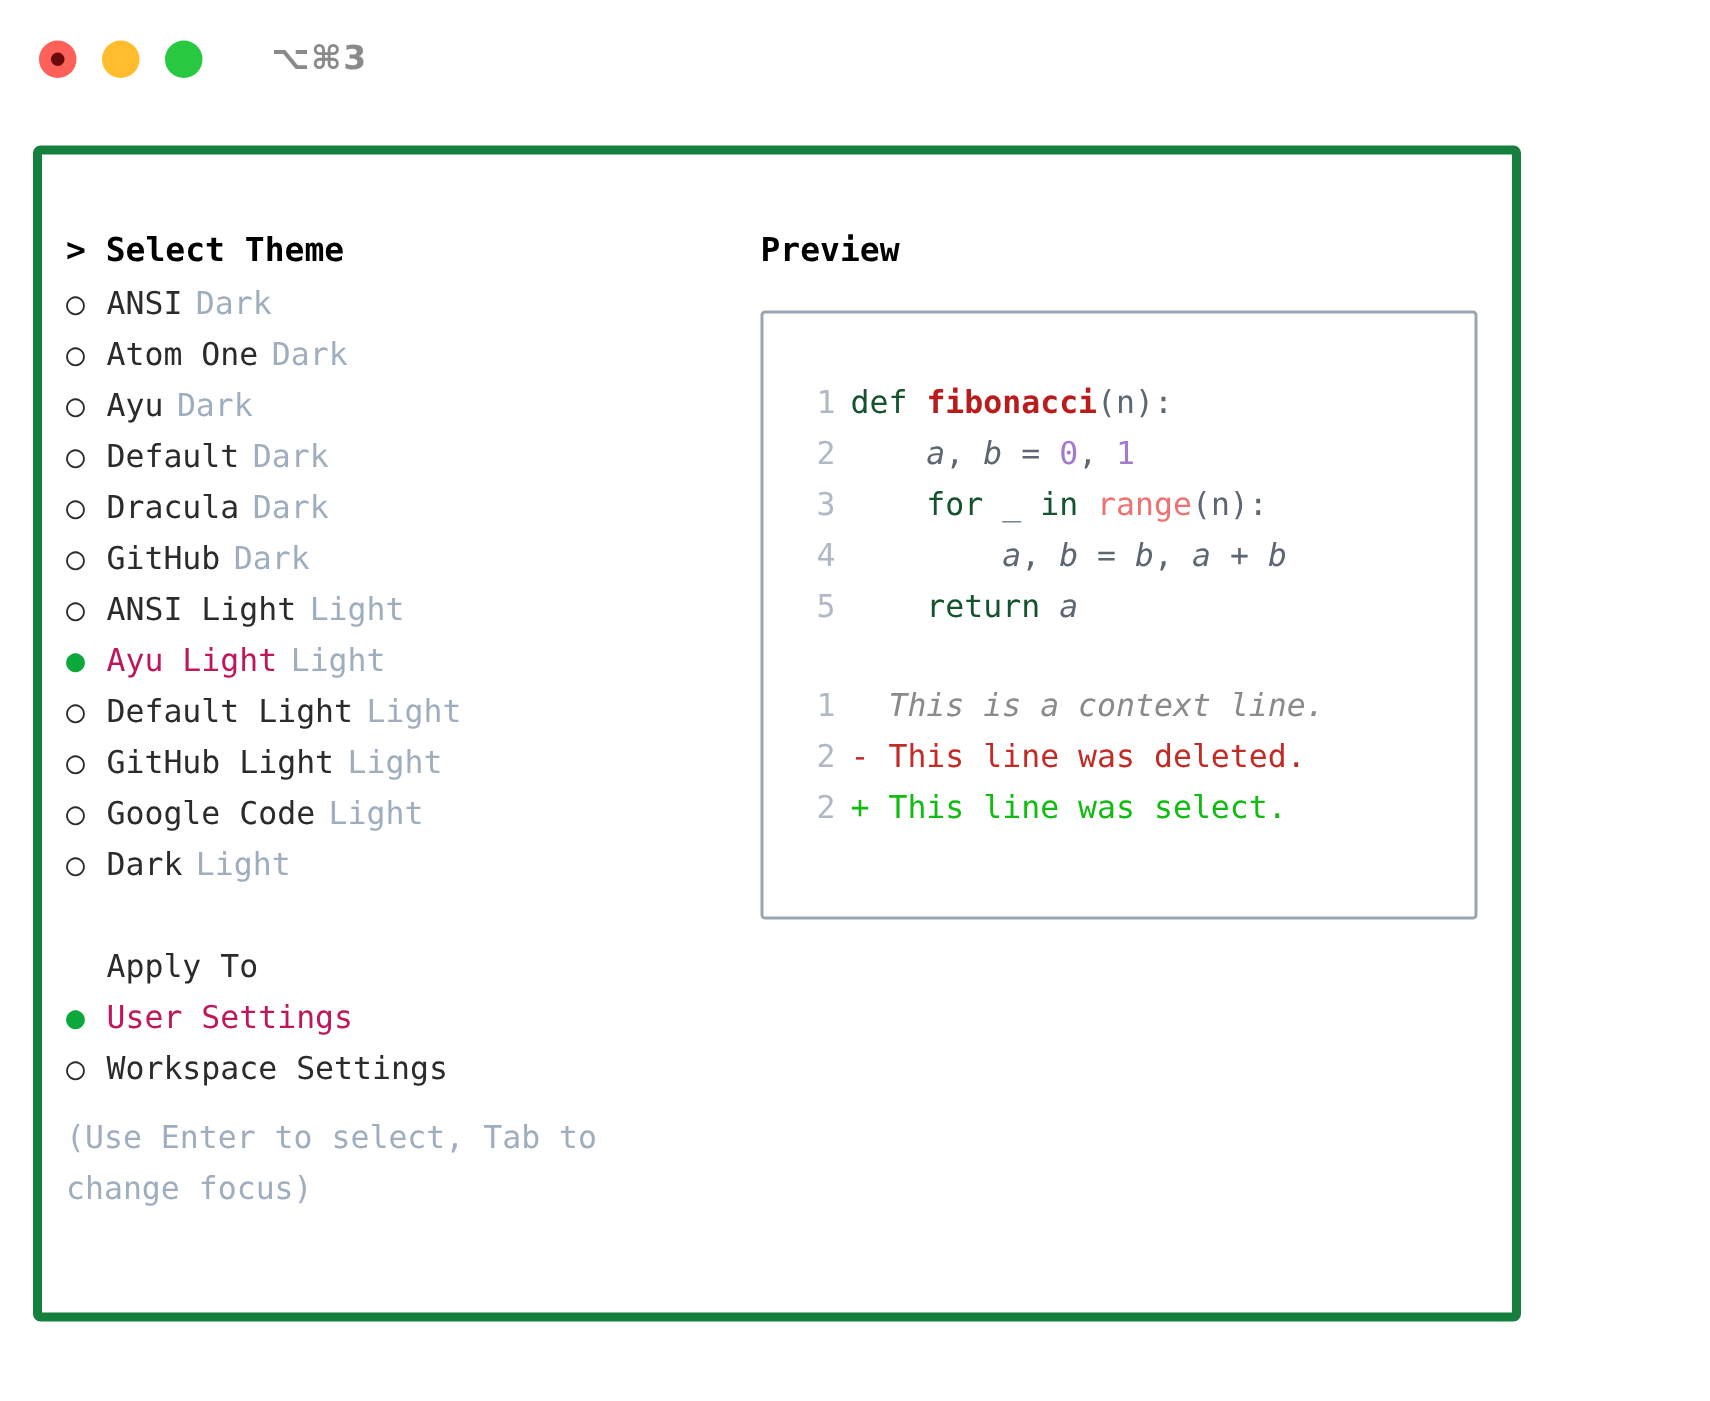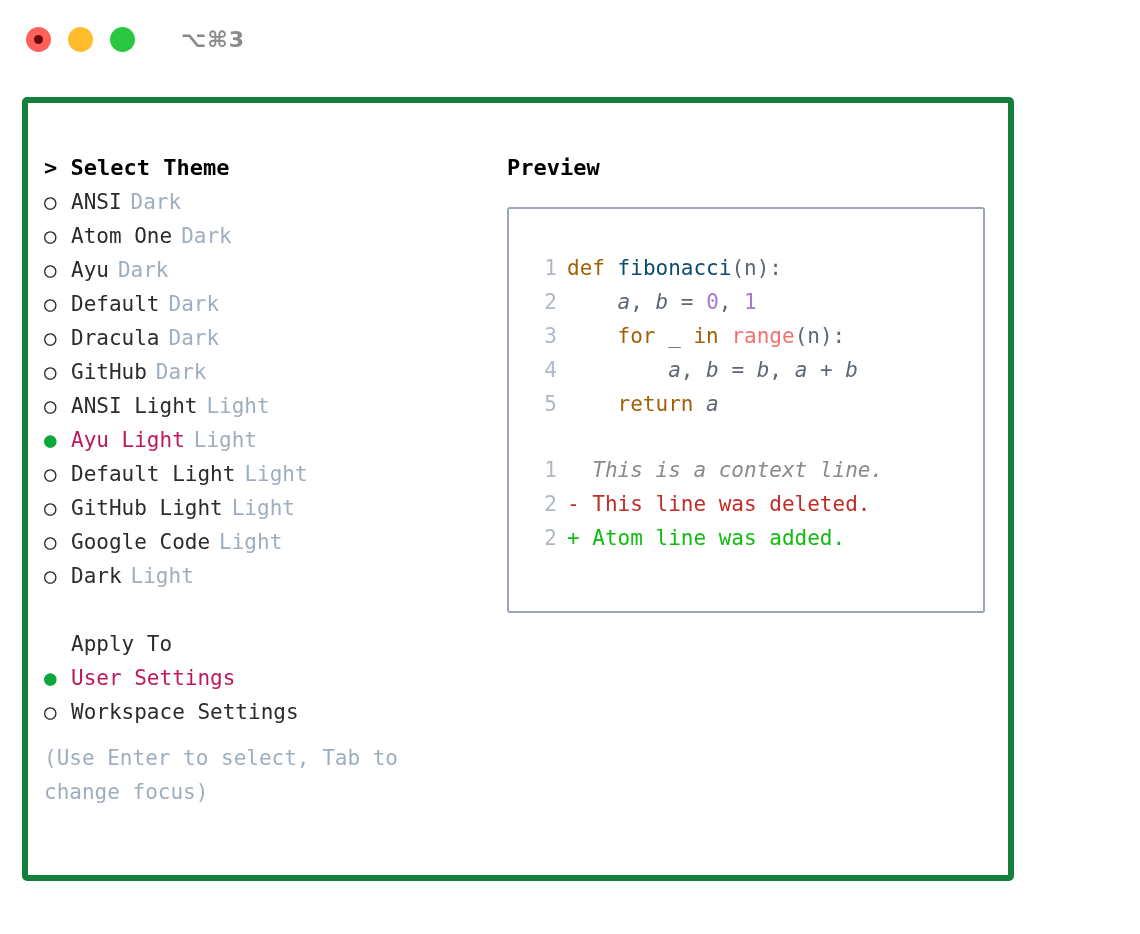--- a/index.html
+++ b/index.html
@@ -142,22 +142,22 @@
   }
   .ln {
     width: 30px;
     flex: 0 0 30px;
     text-align: right;
     color: #AFB8C4;
     margin-right: 10px;
   }
   .code-blank { height: 32px; }
 
-  .t-kw   { color: #a16207; }
-  .t-fn   { color: #0c4a6e; }
+  .t-kw   { color: #14532d; }
+  .t-fn   { color: #b91c1c; font-weight: bold; }
   .t-num  { color: #A37ACC; }
   .t-bi   { color: #F07171; }
   .t-var  { color: #5C6773; font-style: italic; }
   .t-punc { color: #5C6773; }
   .t-ctx  { color: #8A8A8A; font-style: italic; }
   .t-del  { color: #C22C27; }
   .t-add  { color: #11BB11; }
 </style>
 </head>
 <body>
@@ -216,20 +216,20 @@
               <div class="code-line"><span class="ln">1</span><span><span class="t-kw">def</span><span class="t-punc"> </span><span class="t-fn">fibonacci</span><span class="t-punc">(n):</span></span></div>
               <div class="code-line"><span class="ln">2</span><span><span class="t-punc">    </span><span class="t-var">a</span><span class="t-punc">, </span><span class="t-var">b</span><span class="t-punc"> = </span><span class="t-num">0</span><span class="t-punc">, </span><span class="t-num">1</span></span></div>
               <div class="code-line"><span class="ln">3</span><span><span class="t-punc">    </span><span class="t-kw">for</span><span class="t-punc"> _ </span><span class="t-kw">in</span><span class="t-punc"> </span><span class="t-bi">range</span><span class="t-punc">(n):</span></span></div>
               <div class="code-line"><span class="ln">4</span><span><span class="t-punc">        </span><span class="t-var">a</span><span class="t-punc">, </span><span class="t-var">b</span><span class="t-punc"> = </span><span class="t-var">b</span><span class="t-punc">, </span><span class="t-var">a</span><span class="t-punc"> + </span><span class="t-var">b</span></span></div>
               <div class="code-line"><span class="ln">5</span><span><span class="t-punc">    </span><span class="t-kw">return</span><span class="t-punc"> </span><span class="t-var">a</span></span></div>
             </div>
           <div class="code-blank"></div>
           <div id="diff-sample">
               <div class="code-line"><span class="ln">1</span><span class="t-ctx">  </span><span class="t-ctx">This is a context line.</span></div>
               <div class="code-line"><span class="ln">2</span><span class="t-del">- </span><span class="t-del">This line was deleted.</span></div>
-              <div class="code-line"><span class="ln">2</span><span class="t-add">+ </span><span class="t-add">Atom line was added.</span></div>
+              <div class="code-line"><span class="ln">2</span><span class="t-add">+ </span><span class="t-add">This line was select.</span></div>
             </div>
         </div>
       </div>
 
     </div>
   </div>
 </div>
 
 </body></html>

